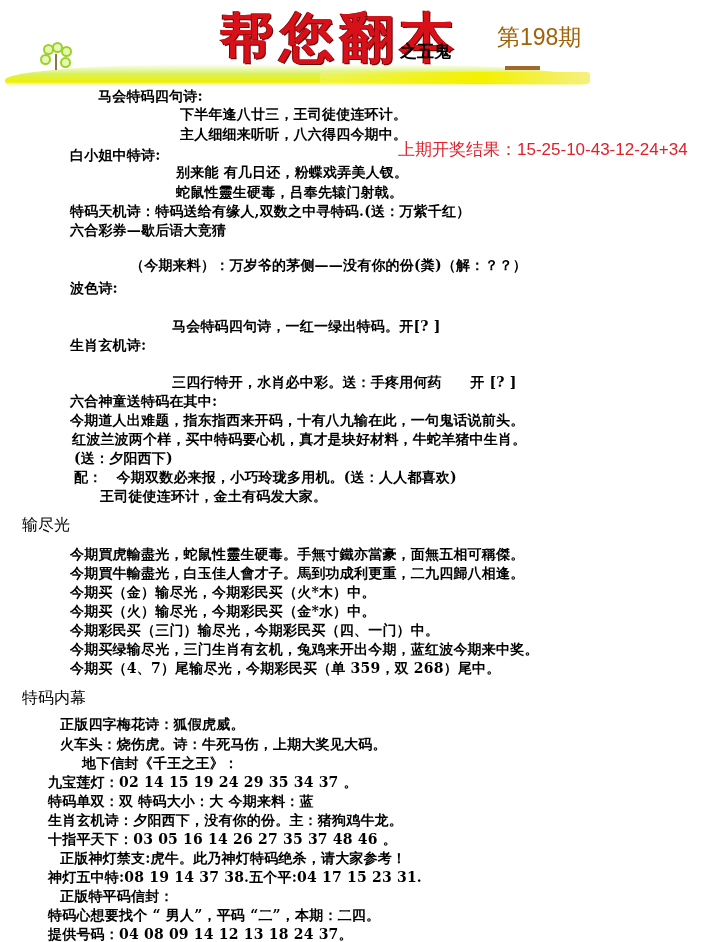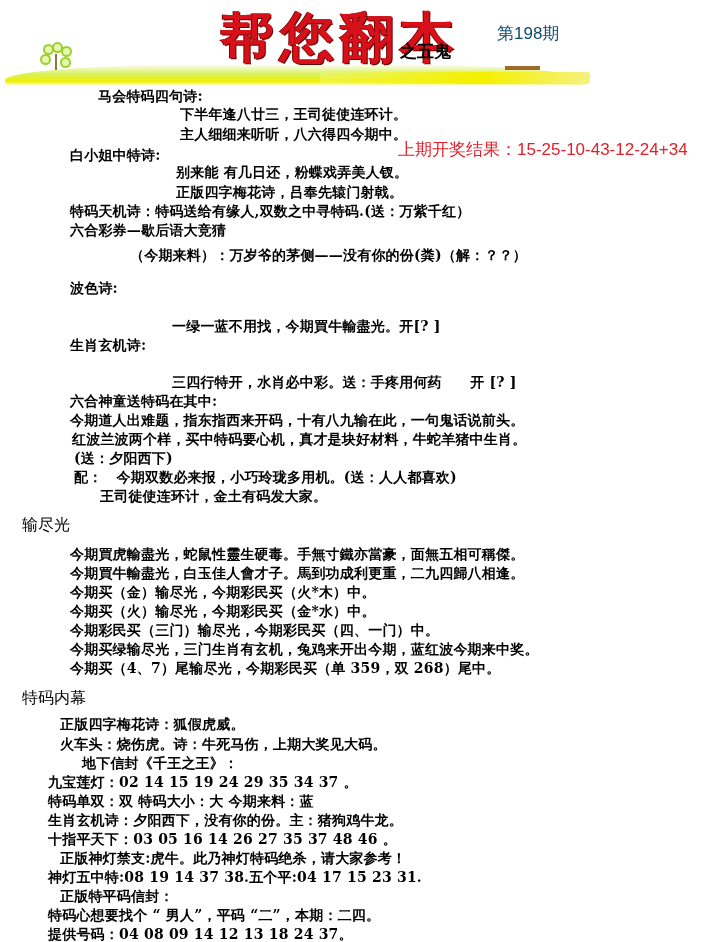--- a/index.html
+++ b/index.html
@@ -12,21 +12,21 @@
   .banner-band2 { position:absolute; left:320px; top:72px; width:270px; height:12px;
     background:linear-gradient(90deg, rgba(255,255,150,0.3), #f4f000 60%, #f6f080);
     border-radius:3px; }
   .tree { position:absolute; left:40px; top:42px; width:32px; height:30px; }
   .tree span { position:absolute; width:7px; height:7px; border-radius:50%; border:2px solid #9ad02e; background:#e8f8b0; }
   .tree .trunk { position:absolute; left:15px; top:12px; width:2px; height:16px; background:#8a7a40; border:none; border-radius:0; }
   .deco-hut { position:absolute; left:505px; top:66px; width:35px; height:4px; background:#a0682a; }
   .title { position:absolute; left:220px; top:2px; font-family:"DejaVu Serif", serif; font-size:54px; font-weight:bold;
     color:#d8101a; letter-spacing:6px; text-shadow:1px 1px 0 #600, -1px 0 0 #700; }
   .subtitle { position:absolute; left:400px; top:40px; font-size:17px; font-weight:bold; color:#000; font-family:"DejaVu Sans", sans-serif; }
-  .issue { position:absolute; left:497px; top:22px; font-size:17px; color:#0c4a6e; font-family:"Liberation Sans", sans-serif; }
+  .issue { position:absolute; left:497px; top:22px; font-size:23px; color:#a16207; font-family:"Liberation Sans", sans-serif; }
   .result { position:absolute; left:398px; top:98px; font-size:17px; color:#e0202a; font-family:"Liberation Sans", sans-serif;margin-top:40px; }
   .t { position:absolute; white-space:nowrap; font-size:14px; font-weight:bold; letter-spacing:0.2px; }
   .sec { position:absolute; white-space:nowrap; font-size:16px; font-family:"DejaVu Sans", sans-serif; color:#000;text-align:center; }
 </style>
 </head>
 <body>
 
 <div class="header">
   <div class="banner-band"></div>
   <div class="banner-band2"></div>
@@ -47,28 +47,28 @@
 <div class="result">
   <span>上期开奖结果：</span><span>15-25-10-43-12-24+34</span>
 </div>
 
 <div class="t" style="left:98px;top:88px">马会特码四句诗:</div>
 <div class="t" style="left:180px;top:106px">下半年逢八廿三，王司徒使连环计。</div>
 <div class="t" style="left:180px;top:126px">主人细细来听听，八六得四今期中。</div>
 
 <div class="t" style="left:70px;top:147px">白小姐中特诗:</div>
 <div class="t" style="left:176px;top:164px">别来能 有几日还，粉蝶戏弄美人钗。</div>
-<div class="t" style="left:176px;top:184px">正版四字梅花诗，吕奉先辕门射戟。</div>
+<div class="t" style="left:176px;top:184px">蛇鼠性靈生硬毒，吕奉先辕门射戟。</div>
 
 <div class="t" style="left:70px;top:203px">特码天机诗：特码送给有缘人,双数之中寻特码.(送：万紫千红）</div>
 <div class="t" style="left:70px;top:222px">六合彩券—歇后语大竞猜</div>
-<div class="t" style="left:130px;top:247px">（今期来料）：万岁爷的茅侧——没有你的份(粪)（解：？？）</div>
+<div class="t" style="left:130px;top:257px">（今期来料）：万岁爷的茅侧——没有你的份(粪)（解：？？）</div>
 
 <div class="t" style="left:70px;top:280px">波色诗:</div>
-<div class="t" style="left:172px;top:318px">一绿一蓝不用找，今期買牛輸盡光。开[? ]</div>
+<div class="t" style="left:172px;top:318px">马会特码四句诗，一红一绿出特码。开[? ]</div>
 
 <div class="t" style="left:70px;top:337px">生肖玄机诗:</div>
 <div class="t" style="left:172px;top:374px">三四行特开，水肖必中彩。送：手疼用何药　　开 [? ]</div>
 
 <div class="t" style="left:70px;top:393px">六合神童送特码在其中:</div>
 <div class="t" style="left:70px;top:412px">今期道人出难题，指东指西来开码，十有八九输在此，一句鬼话说前头。</div>
 <div class="t" style="left:72px;top:431px">红波兰波两个样，买中特码要心机，真才是块好材料，牛蛇羊猪中生肖。</div>
 <div class="t" style="left:74px;top:450px">(送：夕阳西下)</div>
 <div class="t" style="left:74px;top:469px">配：　今期双数必来报，小巧玲珑多用机。(送：人人都喜欢)</div>
 <div class="t" style="left:100px;top:488px">王司徒使连环计，金土有码发大家。</div>

